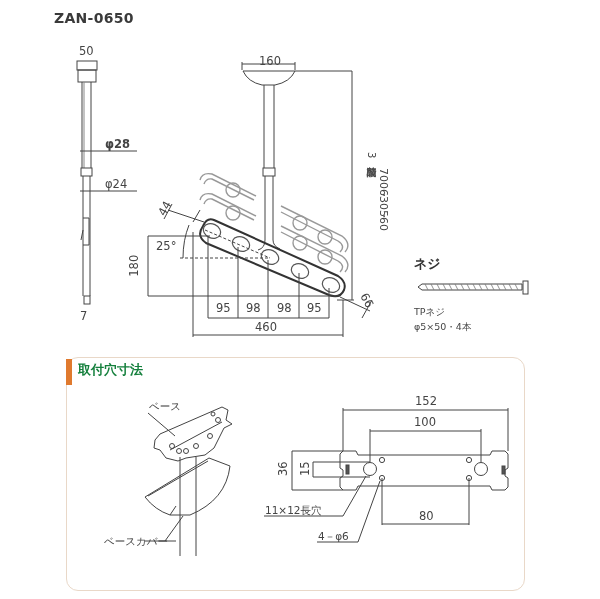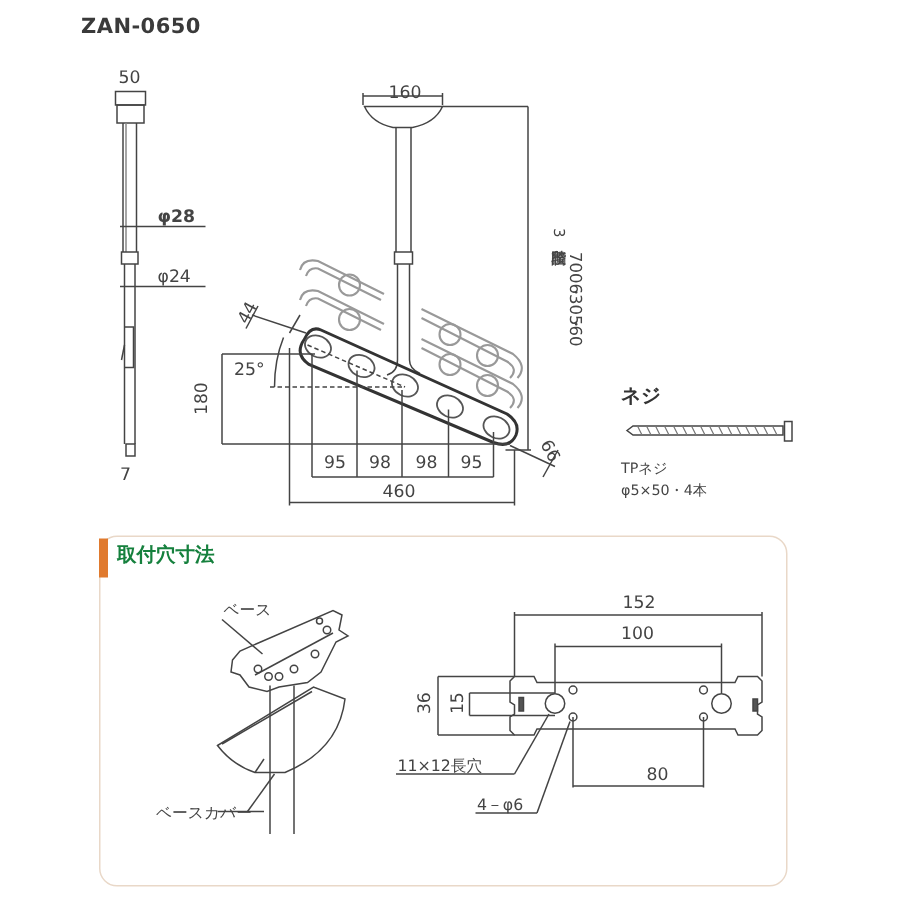--- a/index.html
+++ b/index.html
@@ -223,15 +223,15 @@
   </g>
 </svg>
 
 <div class="lbl" style="left:121px;top:400px;margin-left:28px;">ベース</div>
 <div class="lbl" style="left:104px;top:535px;">ベースカバー</div>
 
 <div class="dim" style="left:415px;top:396px;">152</div>
 <div class="dim" style="left:414px;top:417px;">100</div>
 <div class="dim" style="left:276px;top:463px;transform:rotate(-90deg);">36</div>
 <div class="dim" style="left:298px;top:463px;transform:rotate(-90deg);">15</div>
-<div class="dim" style="left:419px;top:511px;margin-left:12px;">80</div>
+<div class="dim" style="left:419px;top:511px;">80</div>
 <div class="lbl" style="left:265px;top:504px;">11×12長穴</div>
 <div class="lbl" style="left:318px;top:530px;">4－φ6</div>
 
 </body></html>

